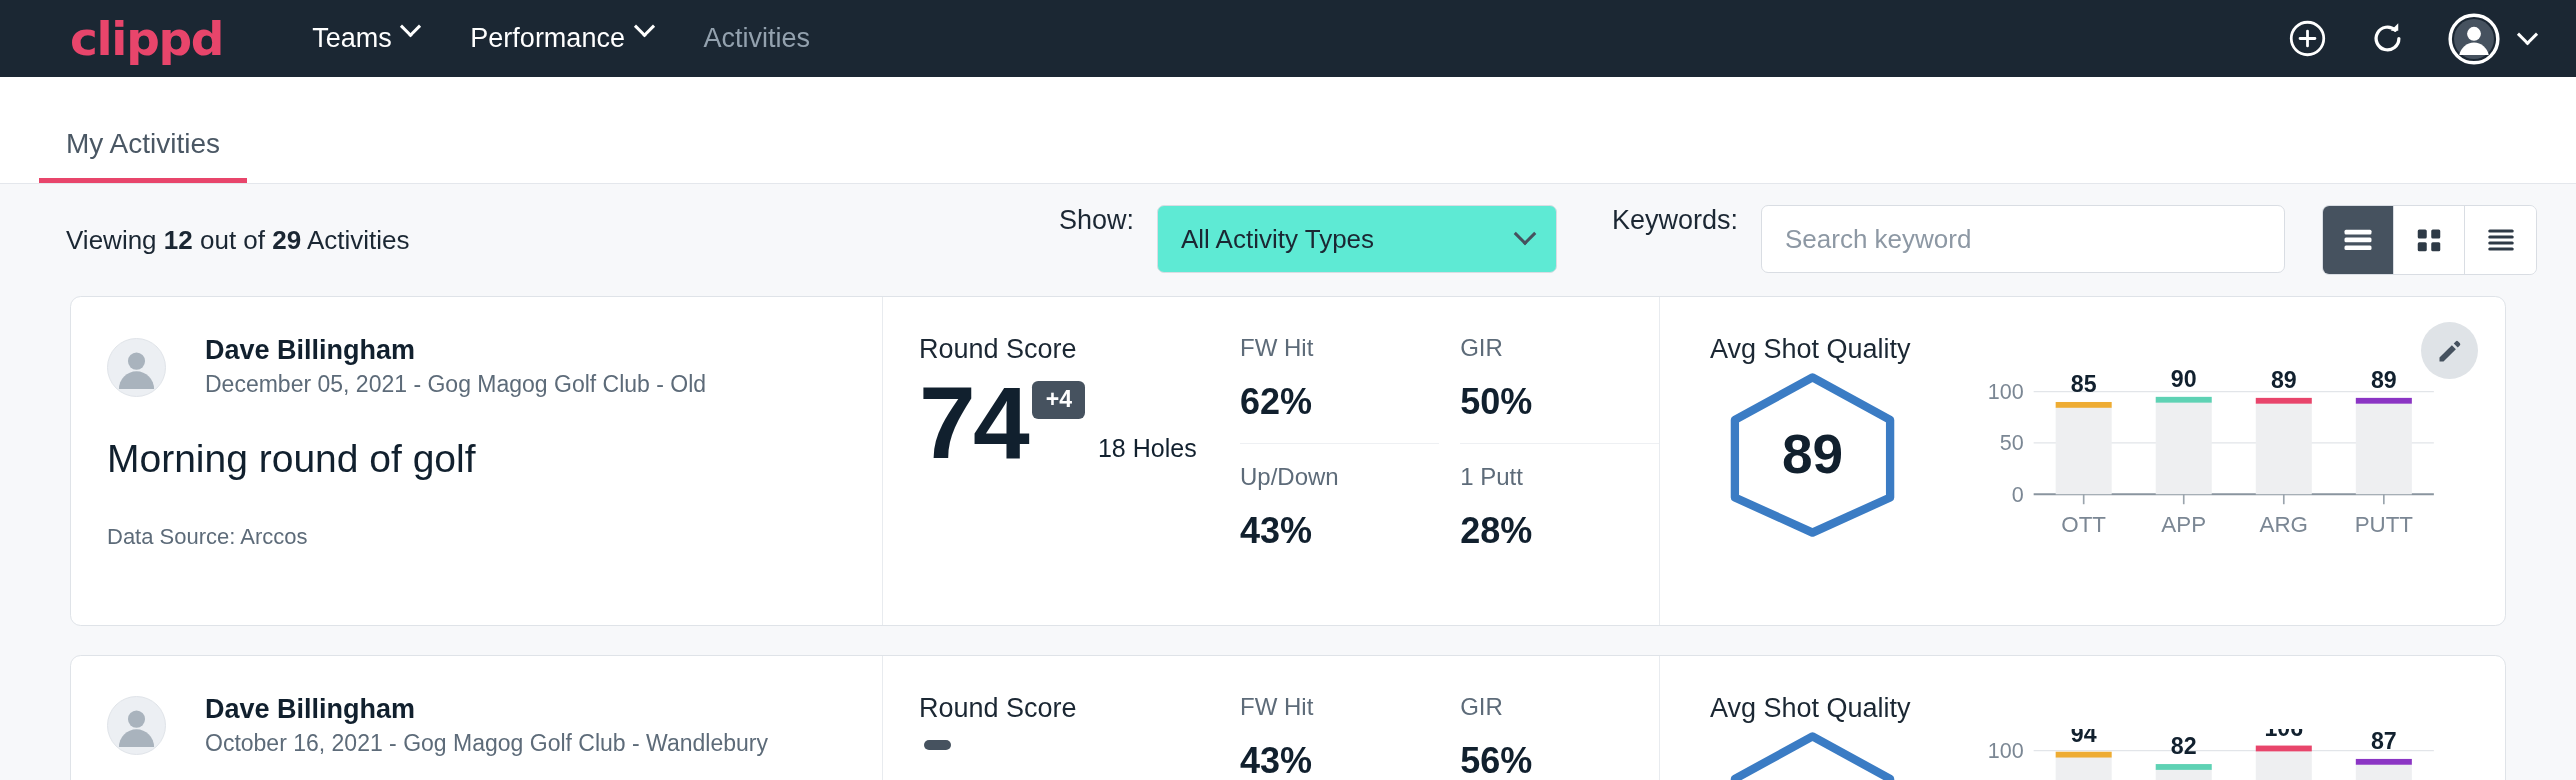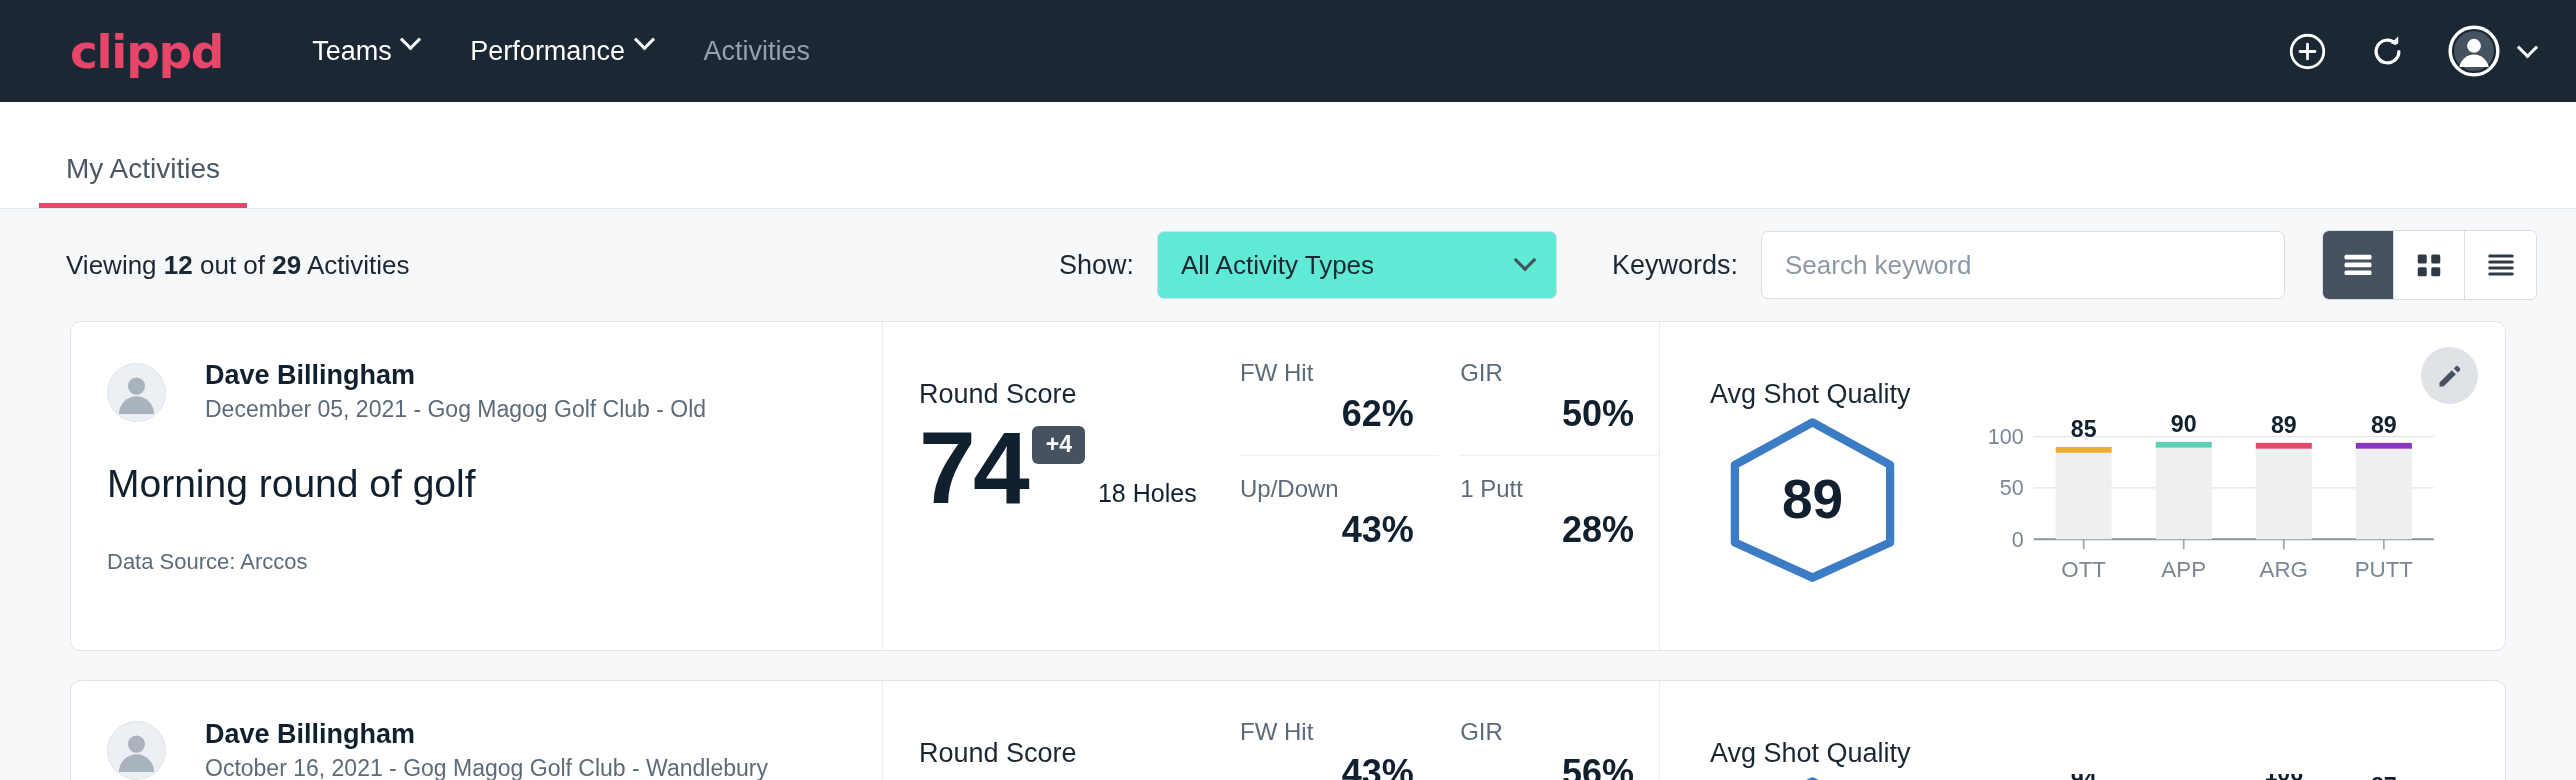--- a/index.html
+++ b/index.html
@@ -5,21 +5,21 @@
   * { box-sizing: border-box; margin: 0; padding: 0; }
   html, body {
     width: 2576px; height: 780px;
     font-family: "Liberation Sans", sans-serif;
     background: #f7f8fa;
     overflow: hidden;
   }
 
   
   .topnav {
-    height: 102px;
+    height: 77px;
     background: #1b2733;
     display: flex;
     align-items: center;
     padding: 0 41px 0 70px;
   }
   .logo {
     font-size: 47px;
     font-weight: 700;
     color: #e8456b;
     letter-spacing: -1.3px;
@@ -77,21 +77,21 @@
     height: 112px;
     display: flex;
     align-items: center;
     padding: 0 39px 0 66px;
     background: #f7f8fa;
   }
   .viewing { font-size: 26px; color: #1b2733; white-space: nowrap; }
   .viewing b { font-weight: 700; }
   .filter-center {
     margin-left: auto;
-    display: flex; align-items: center;
+    display: flex; 
   }
   .flabel { font-size: 27px; color: #1b2733; margin-right: 23px; white-space: nowrap; }
   .select {
     width: 400px; height: 68px;
     background: #5eead4;
     border: 1.8px solid #d9dde3;
     border-radius: 7.1px;
     display: flex; align-items: center;
     padding: 0 23px;
     font-size: 26px; color: #1b2733;
@@ -160,21 +160,21 @@
   }
   .pname { font-size: 27px; font-weight: 700; color: #11202e; line-height: 1.25; }
   .pmeta { font-size: 23px; color: #5d6b79; line-height: 1.3; margin-top: 2.7px; }
   .rtitle { font-size: 39px; color: #11202e; margin-top: 37px; font-weight: 400; }
   .dsrc { font-size: 22px; color: #5d6b79; margin-top: 43px; }
 
   .col-score {
     width: 357px;
     padding: 37px 0 0 36px;
   }
-  .sec-h { font-size: 27px; color: #1b2733; margin-top: 20px; }
+  .sec-h { font-size: 27px; color: #1b2733; }
   .scorerow { display: flex; align-items: flex-end; margin-top: 7.1px; }
   .bignum {
     font-size: 102px; font-weight: 700; color: #11202e;
     line-height: 1; letter-spacing: -2.7px;
   }
   .badge {
     background: #46525f; color: #ffffff;
     font-size: 23px; font-weight: 700;
     border-radius: 6.2px;
     padding: 5.4px 13.4px;
@@ -190,21 +190,21 @@
     grid-template-columns: 1fr 1fr;
     grid-template-rows: auto auto;
     column-gap: 21.4px;
     align-content: start;
     border-right: 1.8px solid #e8ebef;
   }
   .stat { padding-right: 25px; }
   .stat.toprow { border-bottom: 1.8px solid #eef0f3; padding-bottom: 19.6px; }
   .stat.botrow { padding-top: 19.6px; }
   .st-label { font-size: 24px; color: #5d6b79; }
-  .st-val { font-size: 36px; font-weight: 700; color: #11202e; margin-top: 6px; text-align: right; }
+  .st-val { font-size: 36px; font-weight: 700; color: #11202e; margin-top: 19px; }
 
   .col-quality {
     flex: 1;
     padding: 37px 0 0 50px;
     display: flex;
     flex-direction: column;
   }
   .q-body { display: flex; align-items: flex-start; margin-top: 5.4px; }
   .hexwrap { width: 205px; position: relative; display:flex; align-items:center; justify-content:center; }
   .hexnum {

